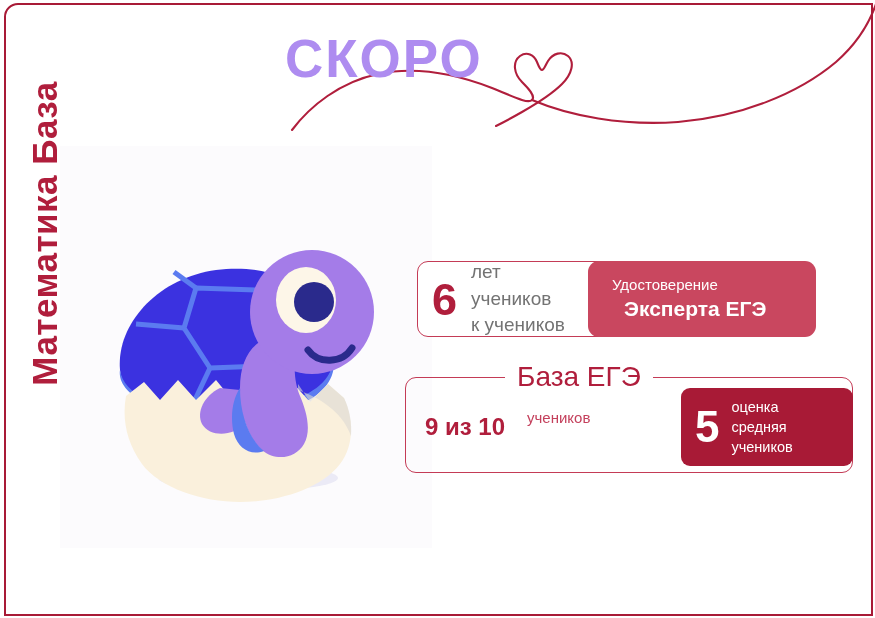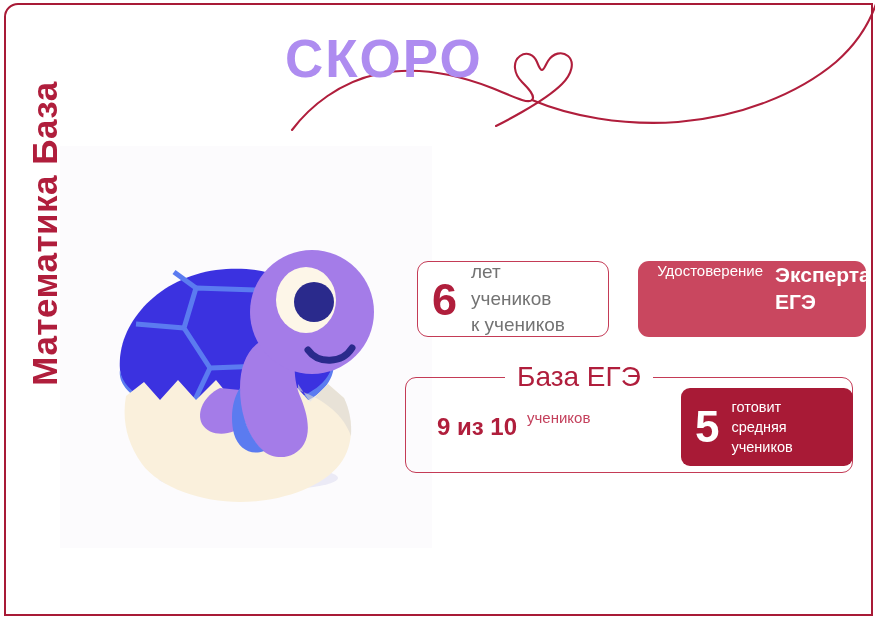--- a/index.html
+++ b/index.html
@@ -90,26 +90,26 @@
     margin-right:14px;
   }
   .card-years .lines{
     color:#737373;
     font-size:19px;
     line-height:1.42;
   }
   
   .card-expert{
     position:absolute;
-    left:638px;top:261px;
+    left:588px;top:261px;
     width:228px;height:76px;
     background:#C9475F;
     border-radius:11px;
     box-sizing:border-box;
-    display:flex;flex-direction:row;
+    display:flex;flex-direction:column;
     justify-content:center;
     padding-left:24px;
   }
   .card-expert .top-line{
     color:#ffffff;
     font-size:15px;
     line-height:1.35;
   }
   .card-expert .bottom-line{
     color:#ffffff;
@@ -133,21 +133,21 @@
     background:#ffffff;
     padding:0 12px;
     color:#B01E3C;
     font-size:28px;
     font-weight:normal;
     line-height:1.1;
     white-space:nowrap;
   }
   .ratio-num{
     position:absolute;
-    left:437px;top:415px;
+    left:425px;top:415px;
     color:#B01E3C;
     font-size:24px;
     font-weight:bold;
     line-height:1;
     white-space:nowrap;
   }
   .ratio-text{
     position:absolute;
     left:527px;top:407px;
     color:#C4405C;
@@ -260,20 +260,20 @@
   <div class="panel-legend">База ЕГЭ</div>
 
   <div class="ratio-num">9 из 10</div>
   <div class="ratio-text">
     <div>учеников</div>
   </div>
 
   <div class="badge-grade">
     <div class="big-num">5</div>
     <div class="lines">
-      <div>готовит</div>
+      <div>оценка</div>
       <div>средняя</div>
       <div>учеников</div>
     </div>
   </div>
 
   <div class="frame"></div>
 </div>
 
 </body></html>

